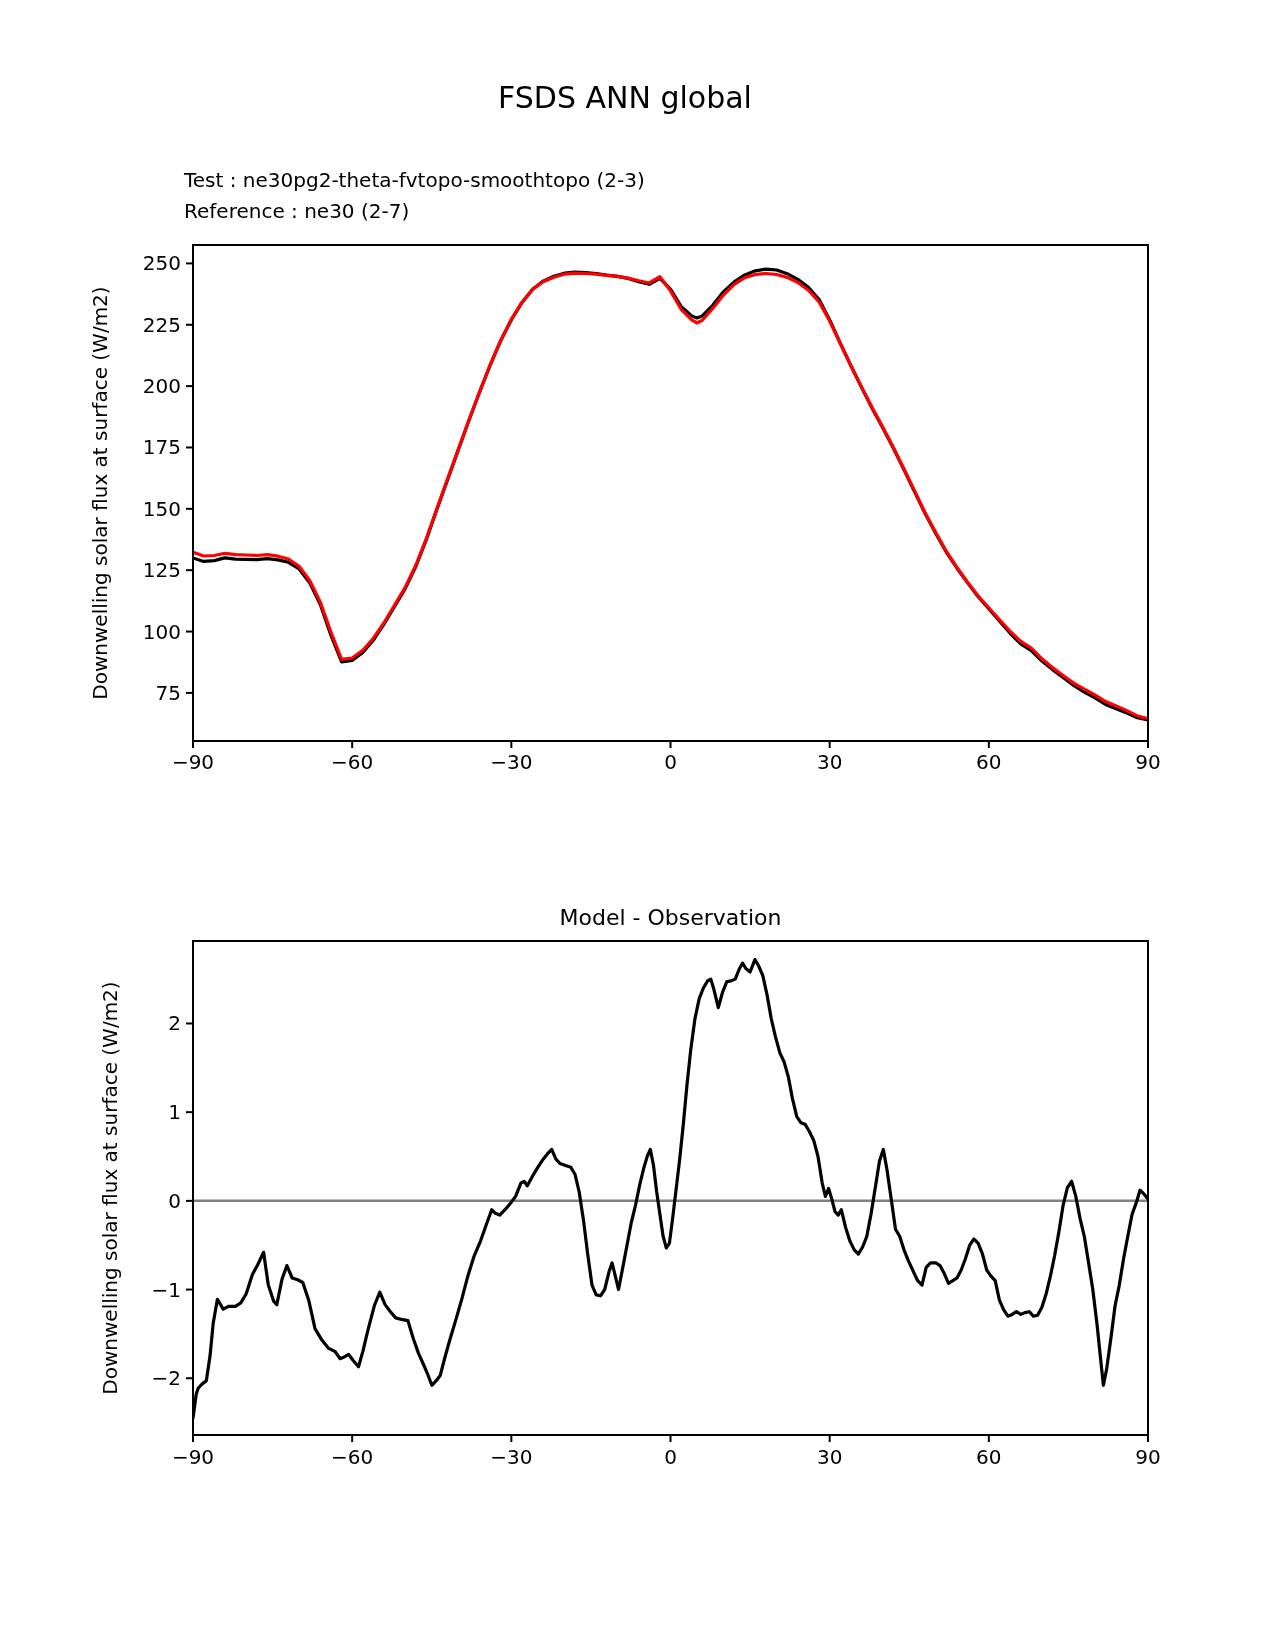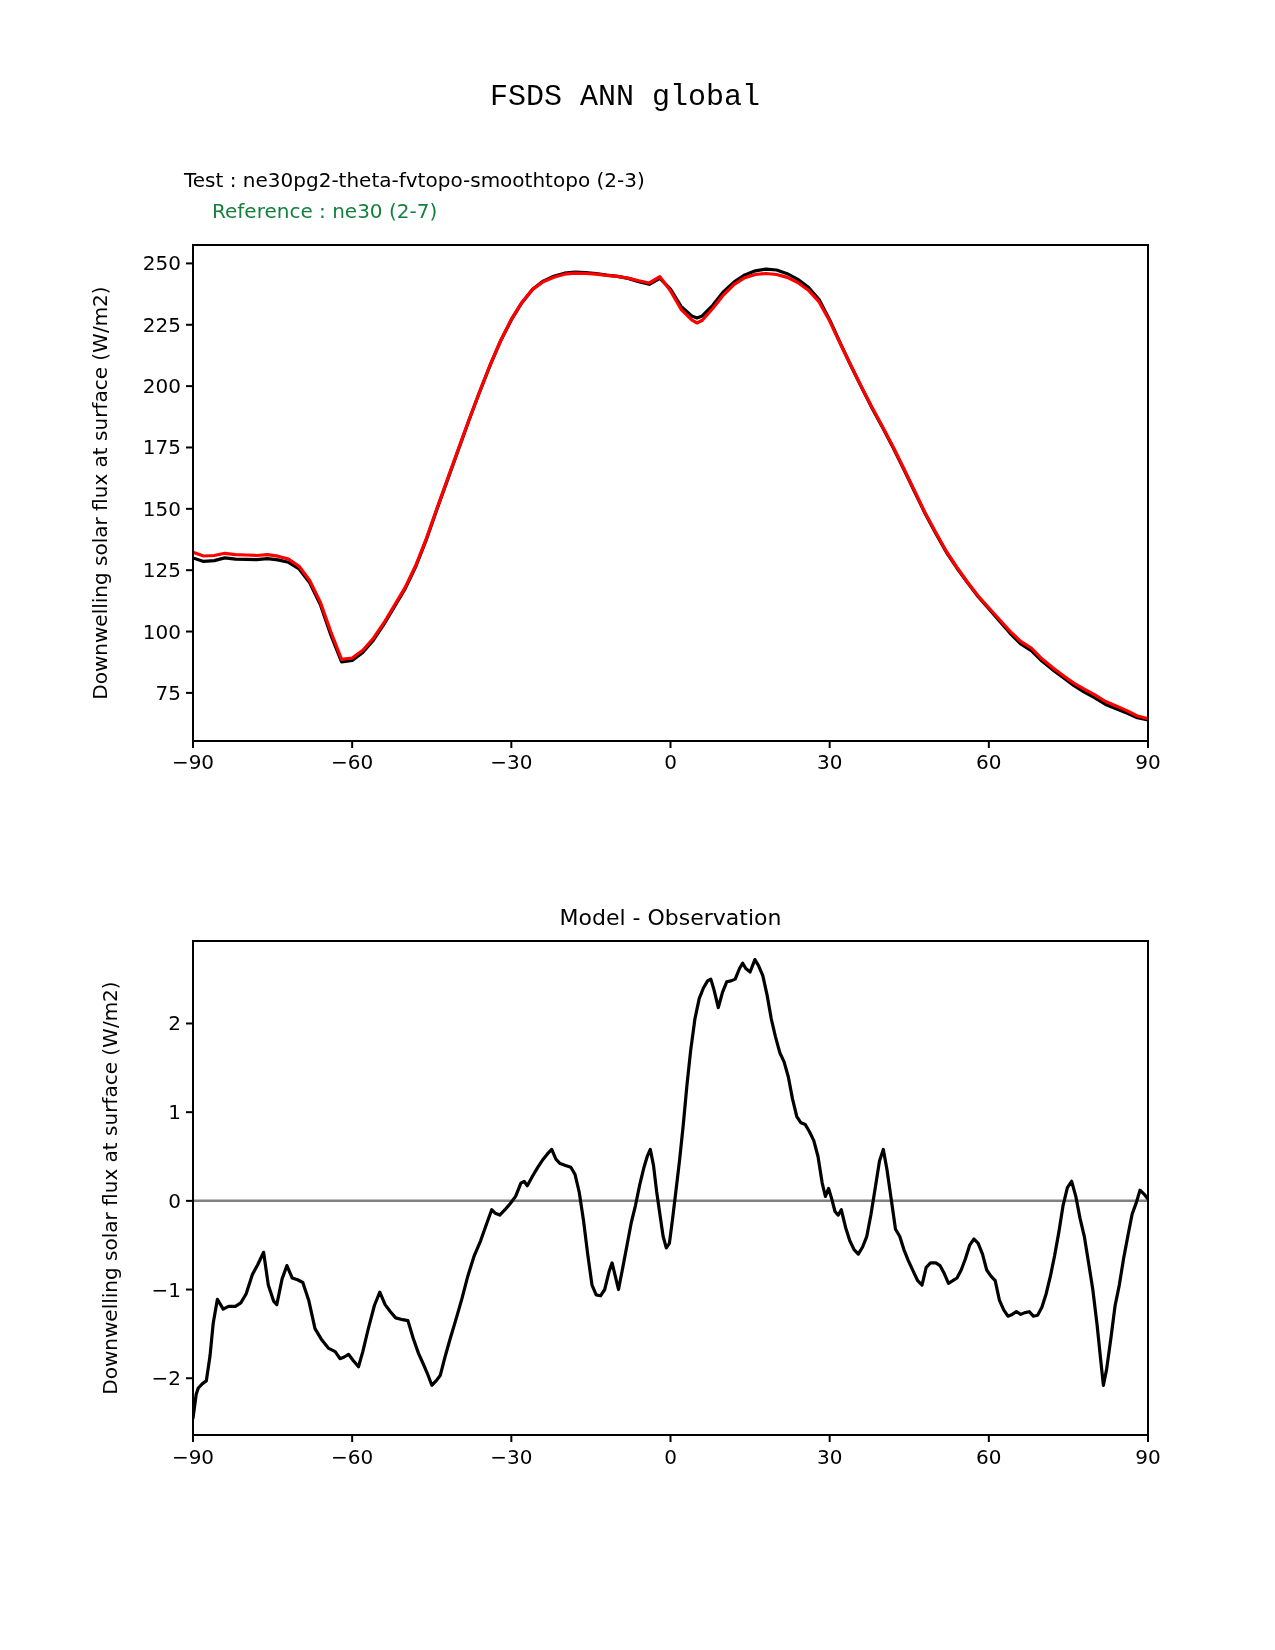--- a/index.html
+++ b/index.html
@@ -1,17 +1,17 @@
 <!DOCTYPE html>
 <html><head>
 <meta charset="utf-8">
 <style>
   html,body{margin:0;padding:0;background:#ffffff;}
   body{width:1275px;height:1650px;position:relative;font-family:"DejaVu Sans",sans-serif;color:#000;}
-  .fig-title{position:absolute;left:0;top:80px;width:1250px;text-align:center;font-size:30px;color:#000;font-family:Liberation Mono, monospace;}
+  .fig-title{position:absolute;left:0;top:80px;width:1250px;text-align:center;font-size:30px;color:#000;}
   .legend-line{position:absolute;left:184px;font-size:20px;white-space:nowrap;}
   .legend-test{top:168px;}
   .legend-ref{top:199px;}
   #fig{position:absolute;left:0;top:0;}
   svg text{font-family:"DejaVu Sans",sans-serif;}
 </style>
 </head>
 <body>
 
 <svg id="fig" width="1275" height="1650">
@@ -89,13 +89,13 @@
     <line x1="186" x2="193" y1="1112.1705565529624" y2="1112.1705565529624" stroke="#000" stroke-width="2"></line>
     <text x="181" y="1119.1705565529624" text-anchor="end" font-size="20px" fill="#000">1</text>
     <line x1="186" x2="193" y1="1023.4811490125674" y2="1023.4811490125674" stroke="#000" stroke-width="2"></line>
     <text x="181" y="1030.4811490125674" text-anchor="end" font-size="20px" fill="#000">2</text>
     <text x="117" y="1188" text-anchor="middle" font-size="20px" fill="#000" transform="rotate(-90 117 1188)">Downwelling solar flux at surface (W/m2)</text>
     <text x="670.5" y="925" text-anchor="middle" font-size="22px" fill="#000">Model - Observation</text>
   </svg>
 
 <div class="fig-title" style="color: rgb(0, 0, 0);">FSDS ANN global</div>
 <div class="legend-line legend-test" style="color: rgb(0, 0, 0);">Test : ne30pg2-theta-fvtopo-smoothtopo (2-3)</div>
-<div class="legend-line legend-ref" style="color: #15803d; margin-left: 28px;">Reference : ne30 (2-7)</div>
+<div class="legend-line legend-ref" style="color: #000000;">Reference : ne30 (2-7)</div>
 
 </body></html>

